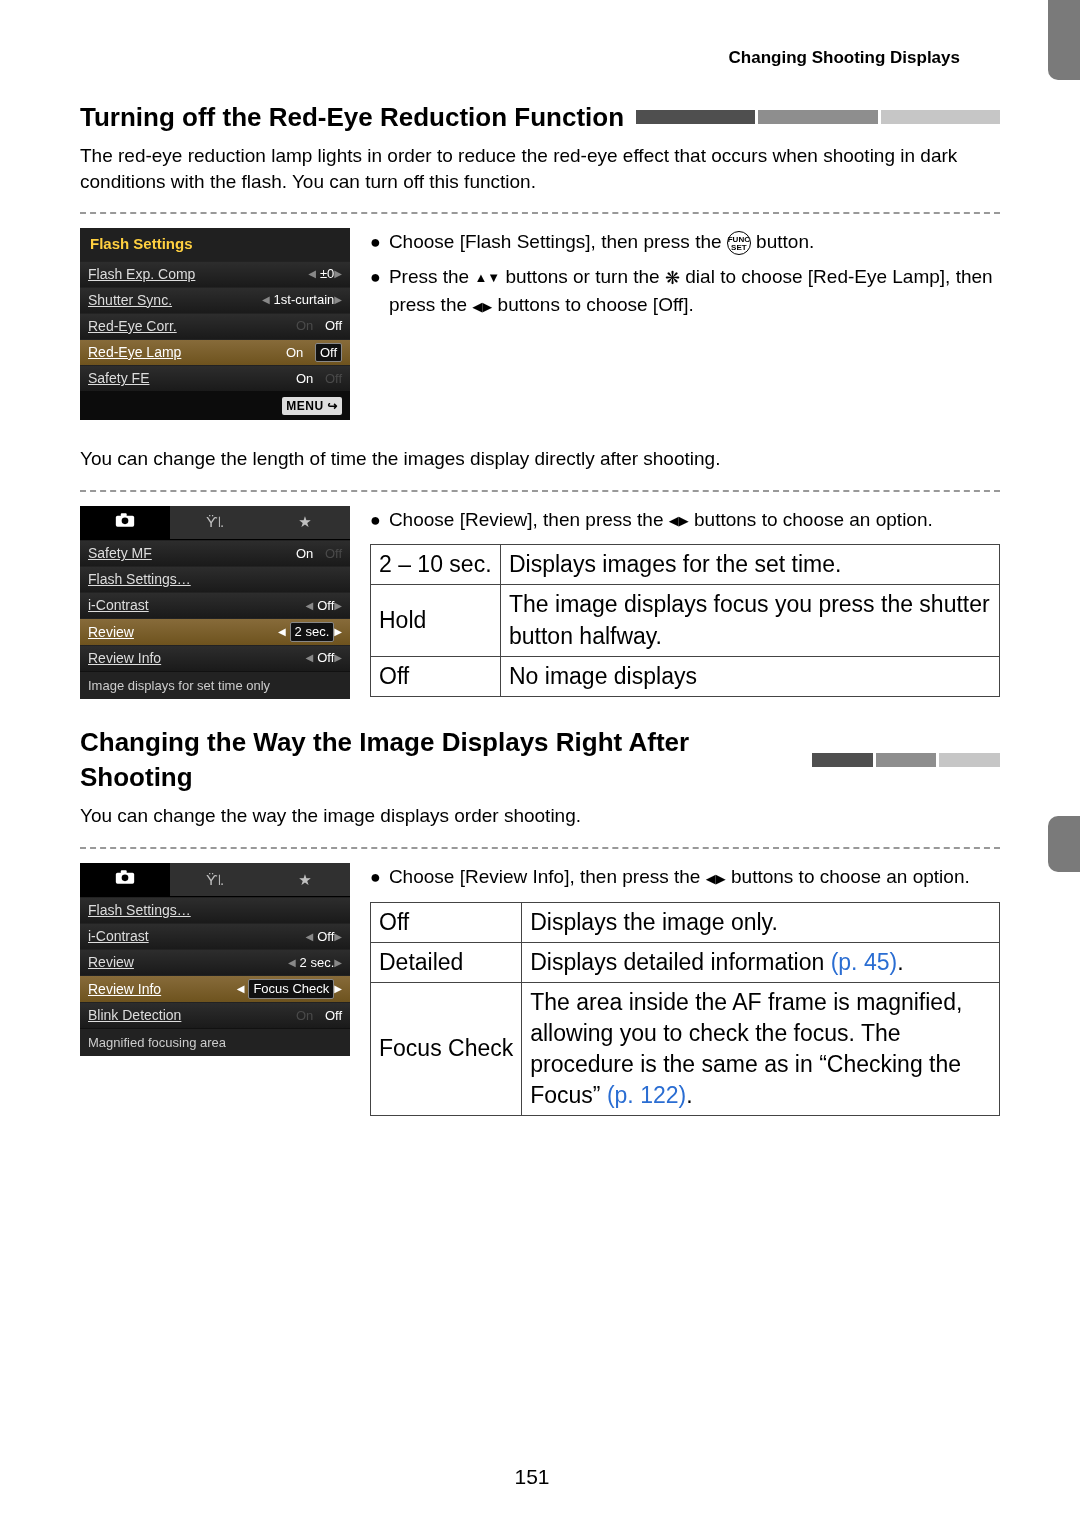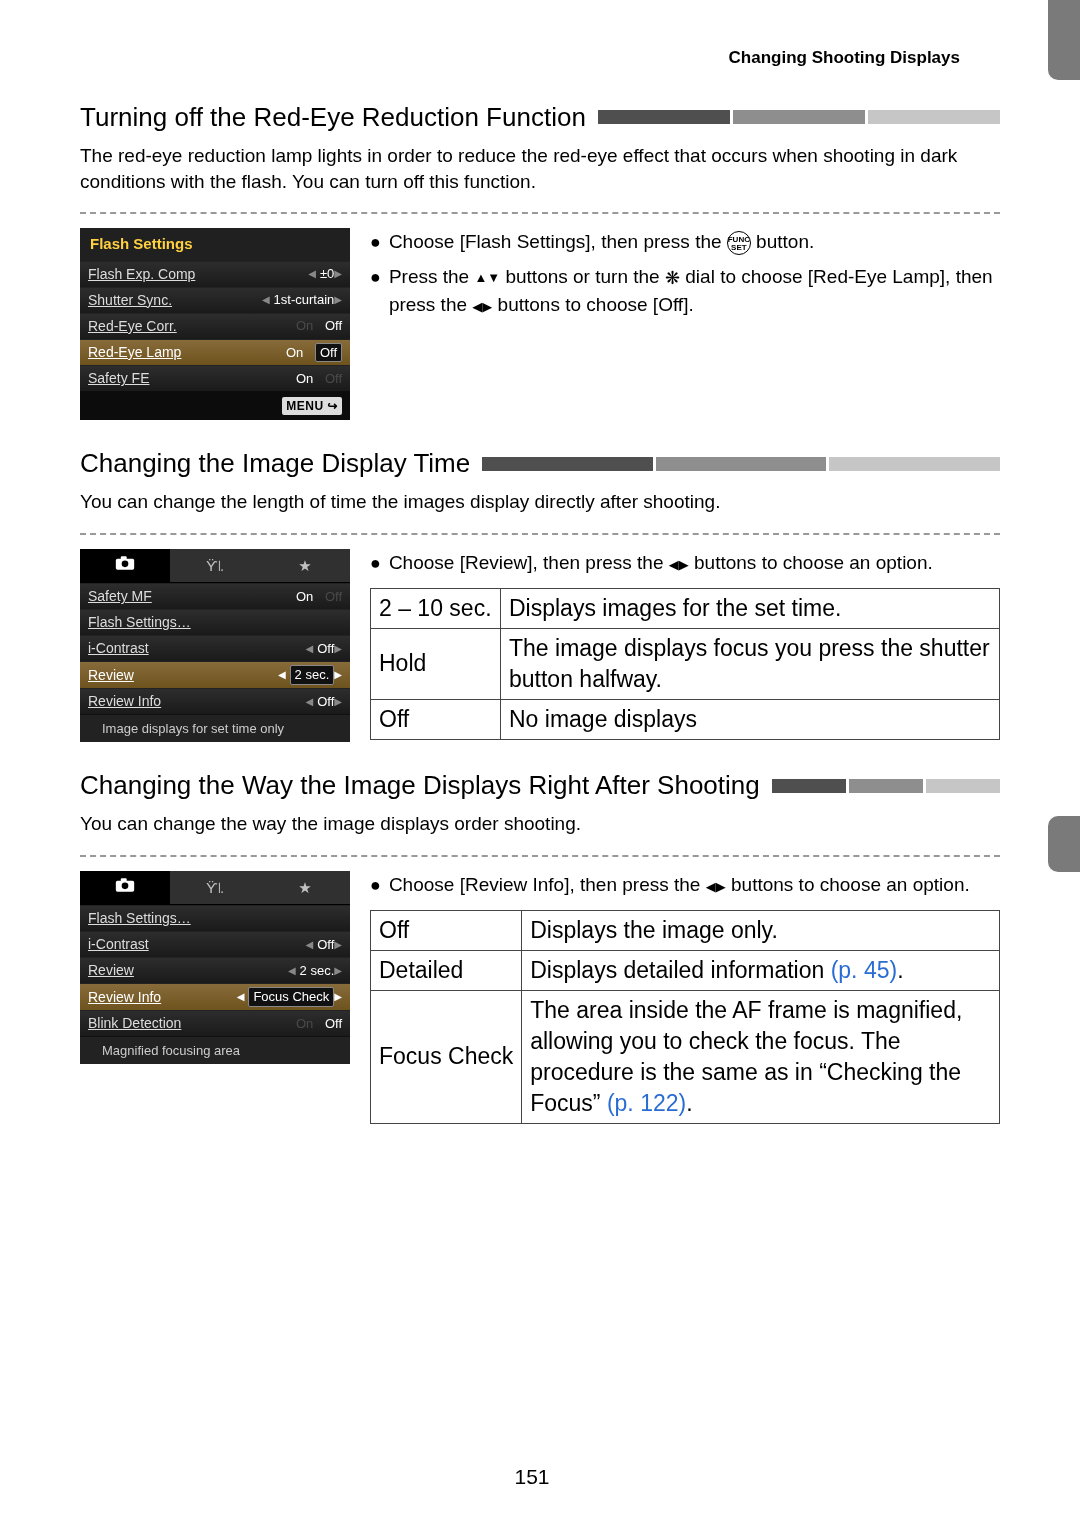--- a/index.html
+++ b/index.html
@@ -36,21 +36,21 @@
   .running-head {
     text-align: right;
     margin: 4px 40px 30px 0;
   }
   .running-head span {
     font-weight: bold;
     font-size: 17px;
   }
   h2.sect {
     font-family: Arial, Helvetica, sans-serif;
-    font-weight: 400;
+    font-weight: 700;
     font-size: 26px;
     margin: 0 0 8px 0;
     display: flex;
     align-items: center;
     gap: 12px;
   }
   h2.sect .rule-segs {
     flex: 1;
     display: flex;
     gap: 3px;
@@ -182,21 +182,21 @@
     color: #c0c0c0;
     font-size: 15px;
     position: relative;
   }
   .lcd-tabs .tab.active {
     background: #000;
     color: #fff;
   }
   .lcd-status {
     font-size: 13px;
-    padding: 5px 22px;
+    padding: 5px 8px;
     background: #222;
     color: #ccc;
     border-top: 1px solid #111;
   }
   table.opts {
     border-collapse: collapse;
     font-size: 23px;
     width: 100%;
     margin-top: 10px;
   }
@@ -286,28 +286,20 @@
       </div>
       <div class="bullet-line">
         <span class="bullet-dot">●</span>
         <span>
           <span>Press the </span><span class="glyph-btn">▲▼</span><span> buttons or turn the </span><span class="glyph-btn dial">❋</span><span> dial to choose [Red-Eye Lamp], then press the </span><span class="glyph-btn">◀▶</span><span> buttons to choose [Off].</span>
         </span>
       </div>
     </div>
   </div>
 
-  <h2 class="sect">
-    <span>Changing the Image Display Time</span>
-    <span class="rule-segs">
-        <span class="rs1"></span>
-        <span class="rs2"></span>
-        <span class="rs3"></span>
-      </span>
-  </h2>
   <p class="intro">You can change the length of time the images display directly after shooting.</p>
   <hr class="hr-dash">
   <div class="block">
     <div class="lcd">
       <div class="lcd-tabs">
         <div class="tab active">
           <svg class="cam-icon" viewBox="0 0 24 18">
               <rect x="1" y="4" width="22" height="13" rx="2" fill="#fff"></rect>
               <rect x="7" y="1" width="7" height="4" rx="1" fill="#fff"></rect>
               <circle cx="12" cy="10" r="4" fill="#000"></circle>

